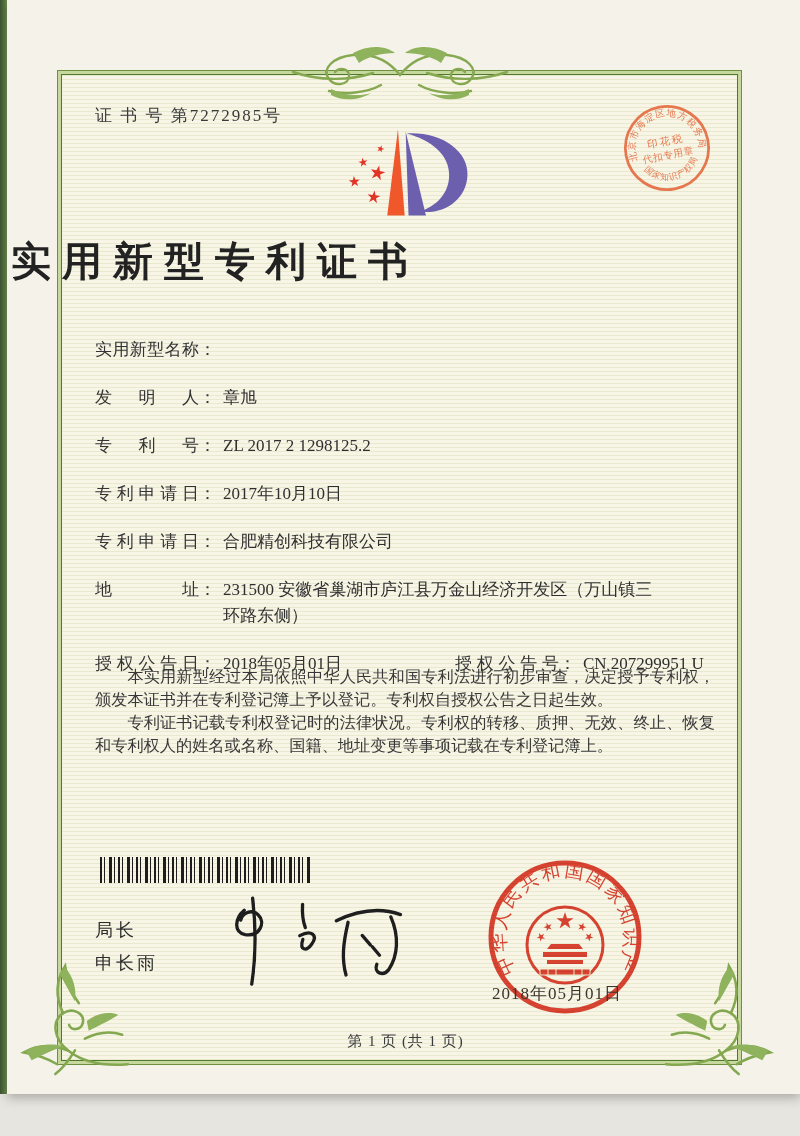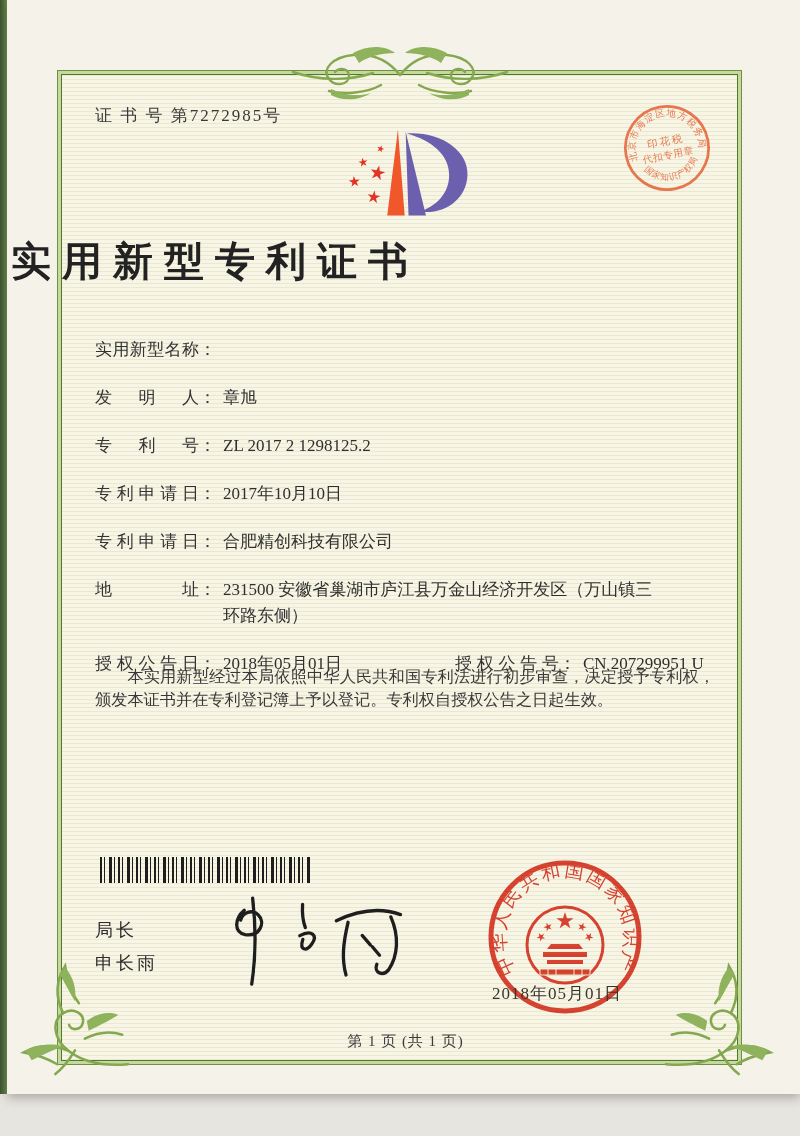--- a/index.html
+++ b/index.html
@@ -207,20 +207,21 @@
     <span class="grant-right">
       <span class="flabel">授权公告号</span>
         <span class="fcolon">：</span>
       <span class="fvalue">CN 207299951 U</span>
     </span>
   </div>
 </div>
 
 <div class="paras">
   <p>本实用新型经过本局依照中华人民共和国专利法进行初步审查，决定授予专利权，颁发本证书并在专利登记簿上予以登记。专利权自授权公告之日起生效。</p>
+  <p>专利证书记载专利权登记时的法律状况。专利权的转移、质押、无效、终止、恢复和专利权人的姓名或名称、国籍、地址变更等事项记载在专利登记簿上。</p>
 </div>
 
 <div class="barcode"></div>
 
 <div class="sig-title">局长</div>
 <div class="sig-name">申长雨</div>
 
 <svg class="signature" viewBox="0 0 200 100">
   <g stroke="#1e1e1e" stroke-width="3.4" fill="none" stroke-linecap="round">
     <path d="M28,18 C18,26 16,40 28,43 C43,46 50,31 42,23 C36,17 26,20 24,28"></path>

